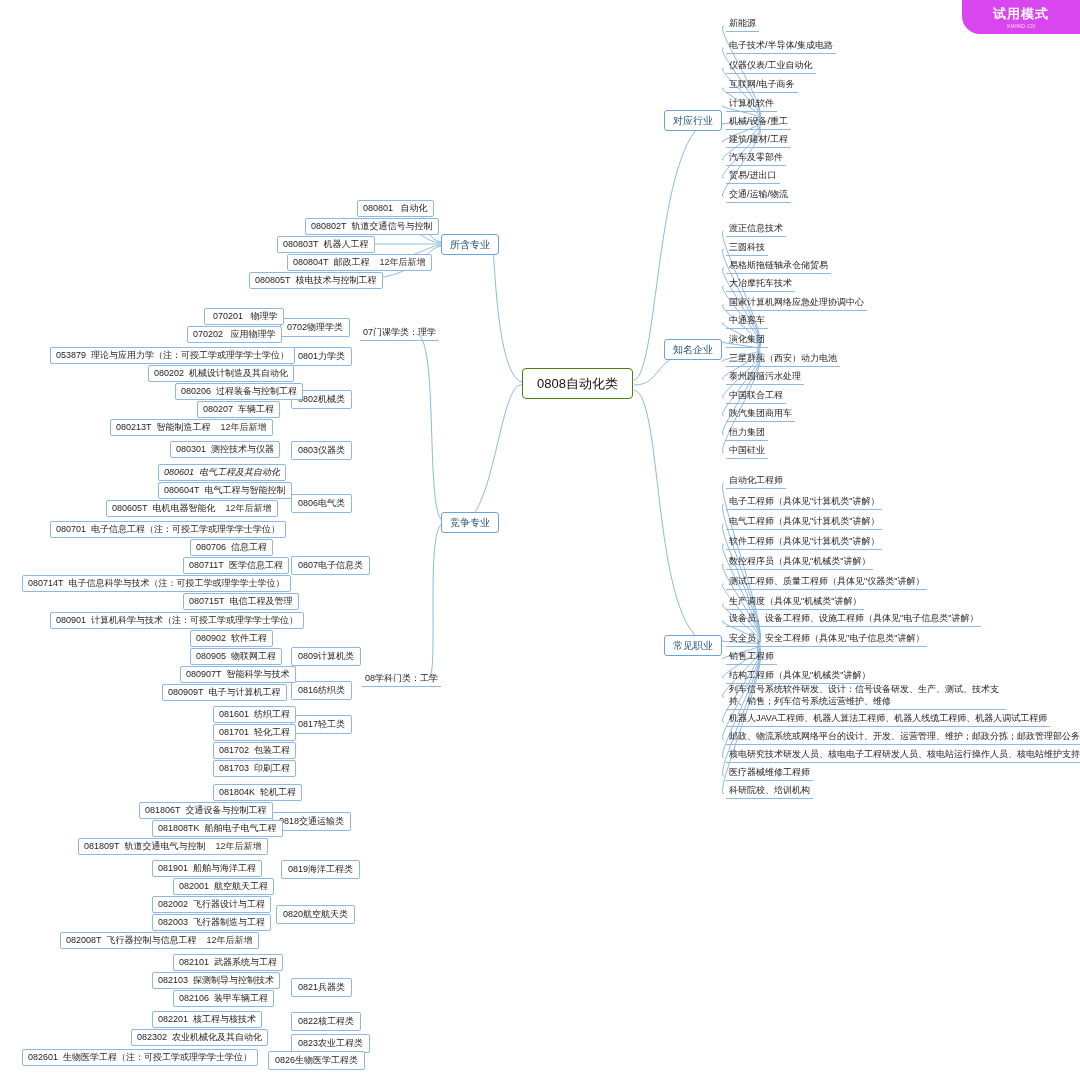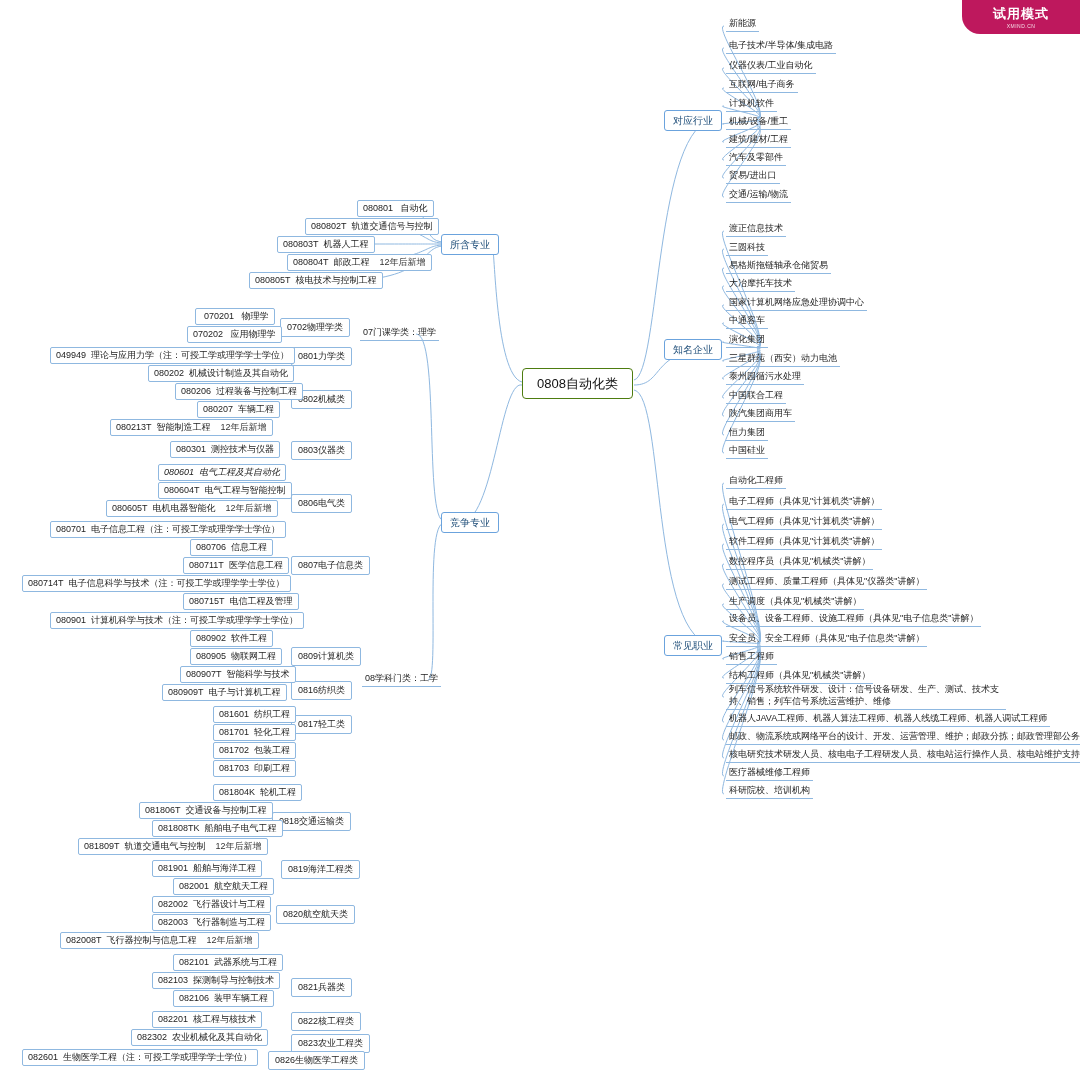--- a/index.html
+++ b/index.html
@@ -19,21 +19,21 @@
   .node.plain{border:none;border-bottom:1px solid #8fb8e0;border-radius:0;background:transparent;padding:1px 3px 2px 3px;}
   .node.center{
     border:1px solid #4d7c0f;border-radius:4px;font-size:13px;
     padding:9px 14px;color:#111;box-shadow:0 0 0 0 #fff;
   }
   .node.branch{
     border:1px solid #6ba3dd;border-radius:3px;font-size:10px;padding:4px 8px;color:#1f4e79;
   }
   .node.cat{border:1px solid #8fb8e0;border-radius:2px;font-size:9px;padding:3px 6px;}
   .badge-trial{
-    position:absolute;right:0;top:0;width:118px;height:34px;background:#be185d;
+    position:absolute;right:0;top:0;width:118px;height:34px;background:#d946ef;
     color:#fff;border-bottom-left-radius:18px;text-align:center;
   }
   .badge-trial .t1{font-size:13px;font-weight:bold;letter-spacing:1px;margin-top:5px;display:block;}
   .badge-trial .t2{font-size:5px;opacity:.85;display:block;letter-spacing:.5px;}
   .note{color:#333;}
 </style>
 </head>
 <body>
 
 <div id="canvas">
@@ -186,24 +186,24 @@
   <div class="node cat" style="left:291px;top:681px;">0816纺织类</div>
   <div class="node cat" style="left:291px;top:715px;">0817轻工类</div>
   <div class="node cat" style="left:272px;top:812px;">0818交通运输类</div>
   <div class="node cat" style="left:281px;top:860px;">0819海洋工程类</div>
   <div class="node cat" style="left:276px;top:905px;">0820航空航天类</div>
   <div class="node cat" style="left:291px;top:978px;">0821兵器类</div>
   <div class="node cat" style="left:291px;top:1012px;">0822核工程类</div>
   <div class="node cat" style="left:291px;top:1034px;">0823农业工程类</div>
   <div class="node cat" style="left:268px;top:1051px;">0826生物医学工程类</div>
 
-  <div class="node" style="left:195px;top:308px;padding-left:8px;"><span>070201</span>&nbsp;&nbsp;&nbsp;<span>物理学</span></div>
+  <div class="node" style="left:204px;top:308px;padding-left:8px;"><span>070201</span>&nbsp;&nbsp;&nbsp;<span>物理学</span></div>
   <div class="node" style="left:187px;top:326px;"><span>070202</span>&nbsp;&nbsp;&nbsp;<span>应用物理学</span></div>
 
-  <div class="node" style="left:50px;top:347px;"><span>049949</span>&nbsp;&nbsp;<span>理论与应用力学（注：可授工学或理学学士学位）</span></div>
+  <div class="node" style="left:50px;top:347px;"><span>053879</span>&nbsp;&nbsp;<span>理论与应用力学（注：可授工学或理学学士学位）</span></div>
 
   <div class="node" style="left:148px;top:365px;"><span>080202</span>&nbsp;&nbsp;<span>机械设计制造及其自动化</span></div>
   <div class="node" style="left:175px;top:383px;"><span>080206</span>&nbsp;&nbsp;<span>过程装备与控制工程</span></div>
   <div class="node" style="left:197px;top:401px;"><span>080207</span>&nbsp;&nbsp;<span>车辆工程</span></div>
   <div class="node" style="left:110px;top:419px;"><span>080213T</span>&nbsp;&nbsp;<span>智能制造工程</span>&nbsp;&nbsp;&nbsp;&nbsp;<span class="note">12年后新增</span></div>
 
   <div class="node" style="left:170px;top:441px;"><span>080301</span>&nbsp;&nbsp;<span>测控技术与仪器</span></div>
 
   <div class="node" style="left:158px;top:464px;font-style:italic;"><span>080601</span>&nbsp;&nbsp;<span>电气工程及其自动化</span></div>
   <div class="node" style="left:158px;top:482px;"><span>080604T</span>&nbsp;&nbsp;<span>电气工程与智能控制</span></div>

